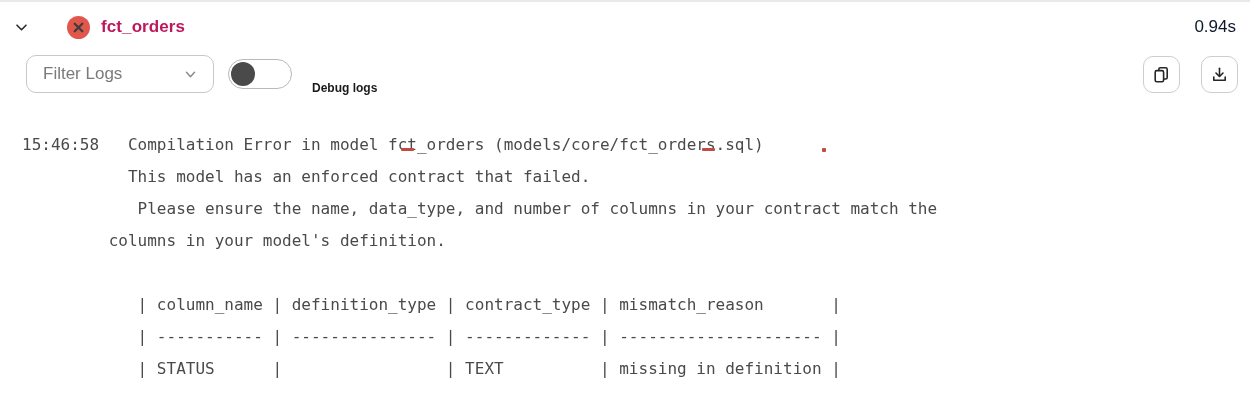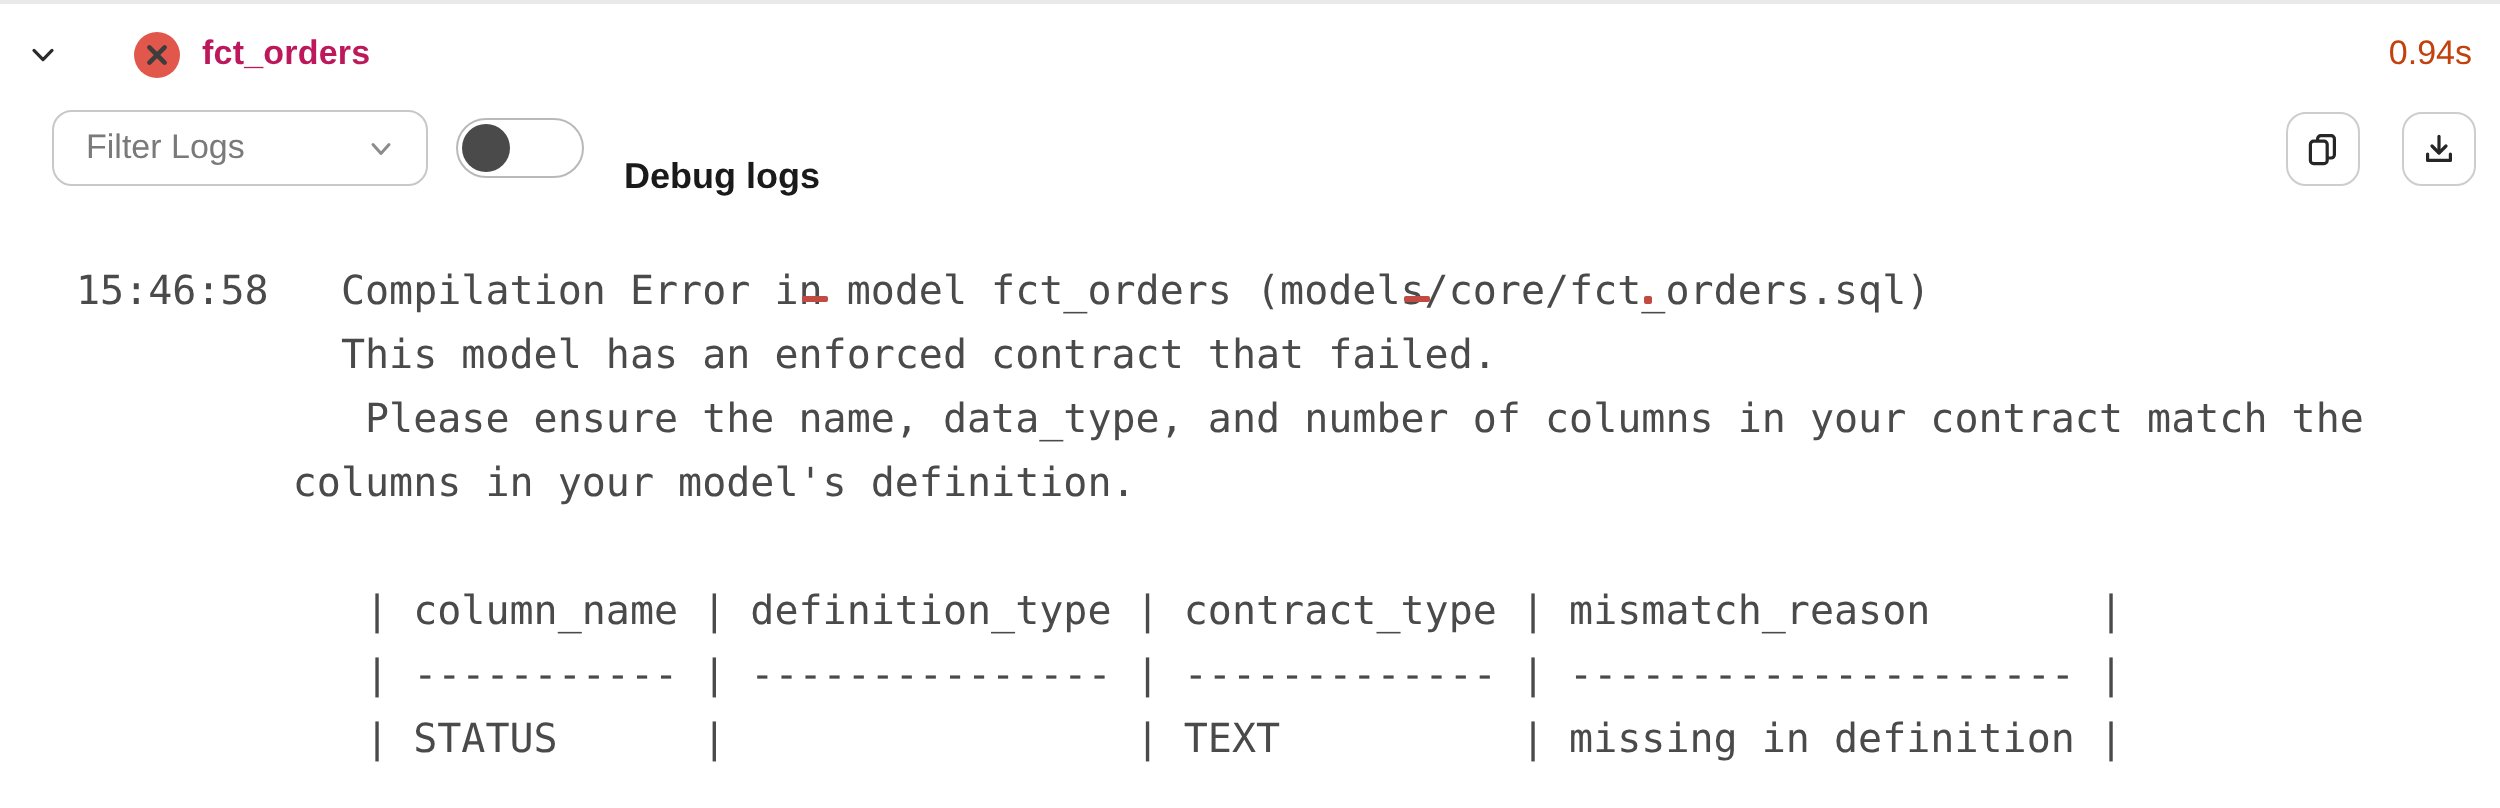--- a/index.html
+++ b/index.html
@@ -10,52 +10,52 @@
     border-top:2px solid #e9e9e9;
     font-family:"Liberation Sans", sans-serif;
     color:#161616;
   }
   
   .header { height:50px; display:flex; align-items:center; padding:0 12px 0 10px; }
   .collapse-btn { width:22px; height:22px; display:flex; align-items:center; justify-content:center; cursor:pointer; background:none; border:none; }
   .status-badge { margin-left:34px; width:25px; height:25px; display:flex; }
   .model-name { margin-left:10px; font-size:17px; font-weight:bold; letter-spacing:.1px; color:#be185d; }
   .header-spacer { flex:1; }
-  .duration { font-size:17px; color:#c2410c; margin-right:2px; }
+  .duration { font-size:17px; color:#0f172a; margin-right:2px; }
 
   
   .toolbar { height:44px; display:flex; align-items:center; padding:0 12px 0 26px; }
   .filter-btn {
     width:188px; height:38px; border:1.5px solid #c8c8c8; border-radius:10px;
     background:#fff; display:flex; align-items:center; padding:0 16px;
     font-family:inherit; font-size:17px; color:#7a7a7a; cursor:pointer;
   }
   .filter-btn .flabel { flex:1; text-align:left; }
   .toggle {
     margin-left:14px; width:64px; height:30px; border:1.5px solid #b9b9b9;
     border-radius:15px; background:#fff; position:relative; cursor:pointer; border-style:solid;
     display:inline-block;
   }
   .toggle .knob {
     position:absolute; top:1.5px; left:2px; width:24px; height:24px;
     border-radius:50%; background:#4a4a4a; transition:left .15s;
   }
-  .toggle-label { margin-left:20px; font-size:18px; font-weight:bold; color:#1a1a1a;margin-top:28px; }
+  .toggle-label { margin-left:20px; font-size:12px; font-weight:bold; color:#1a1a1a;margin-top:28px; }
   .toolbar-spacer { flex:1; }
   .icon-btn {
     width:37px; height:37px; border:1.5px solid #cdcdcd; border-radius:10px;
     background:#fff; display:flex; align-items:center; justify-content:center; cursor:pointer;
   }
   .icon-btn + .icon-btn { margin-left:21px; }
 
   
   .log-area {
-    position:relative; padding:0 0 0 38px;
+    position:relative; padding:0 0 0 22px;
     font-family:"DejaVu Sans Mono", monospace;
-    font-size:20px; line-height:32px; color:#4a4a4a;
+    font-size:16px; line-height:32px; color:#4a4a4a;
   }
   .log-pre { white-space:pre; margin-top:33px; }
   
   .clipped-red { position:absolute; top:19px; left:0; width:100%; height:4px; }
   .clipped-red .mark { position:absolute; top:0; height:3px; background:#c14a42; border-radius:1px; }
   .clipped-red .m1 { left:401px; width:13px; }
   .clipped-red .m2 { left:702px; width:13px; }
   .clipped-red .m3 { left:822px; width:4px; height:4px; }
 </style>
 </head>

